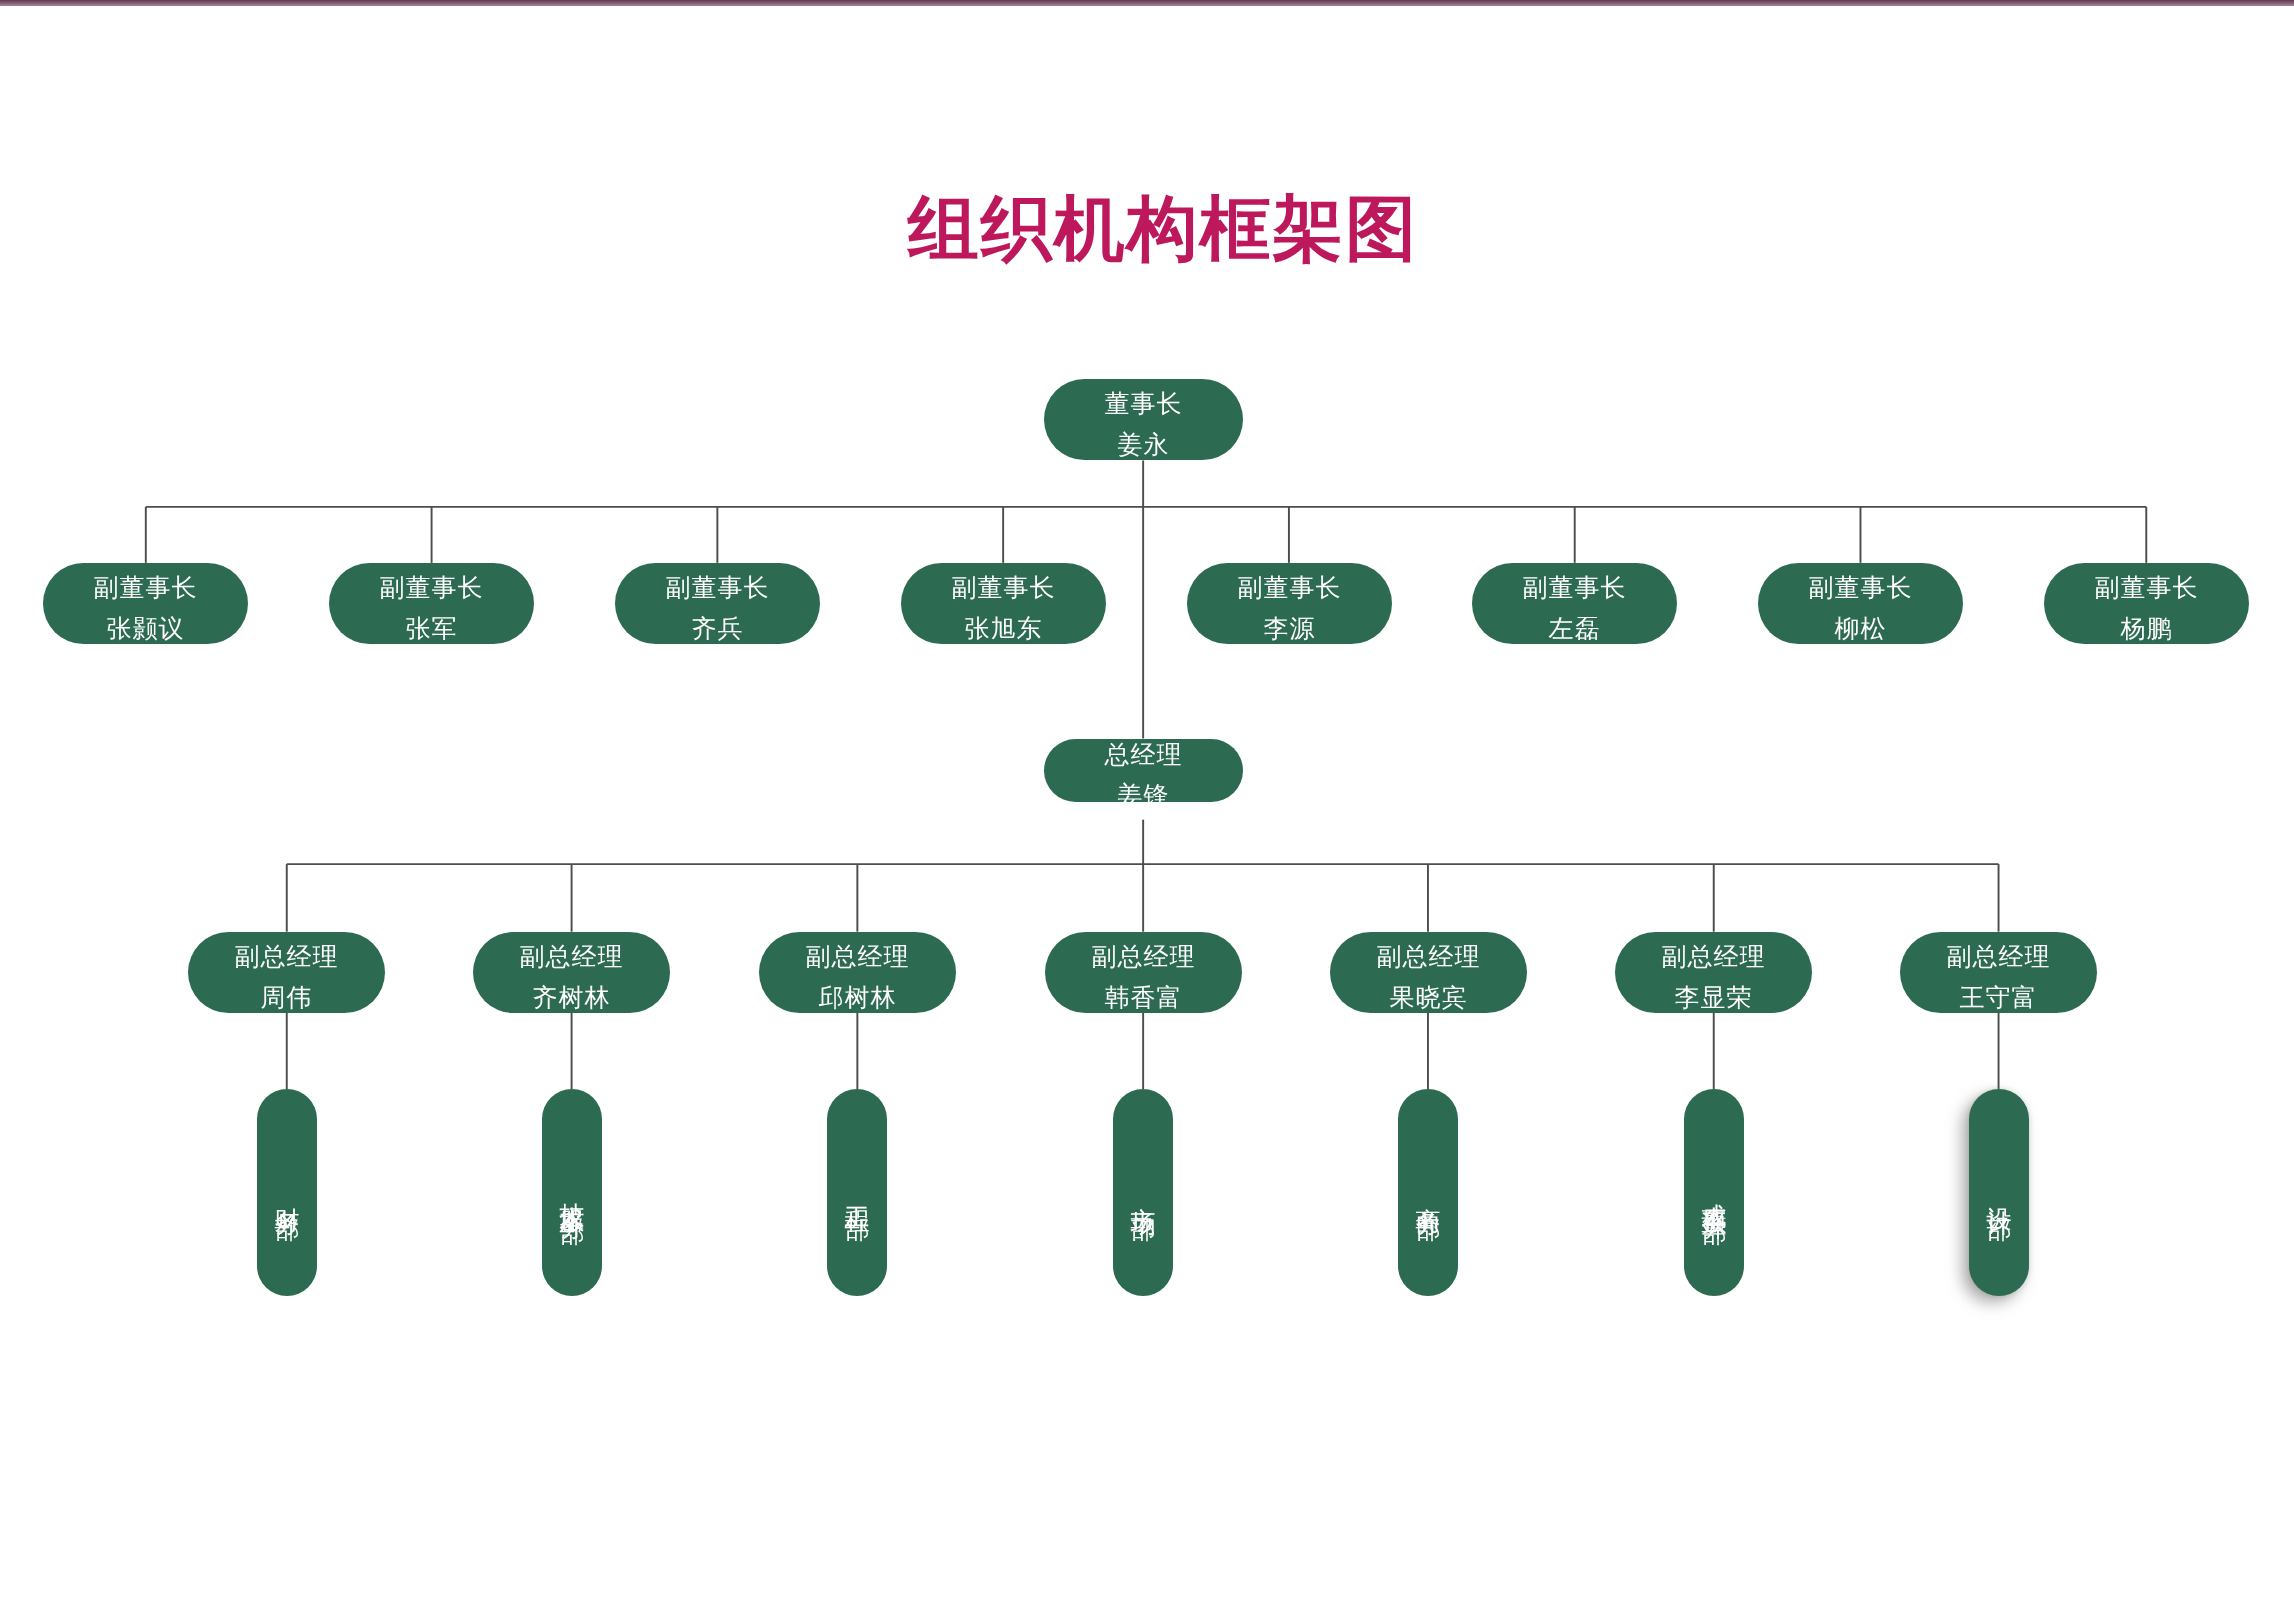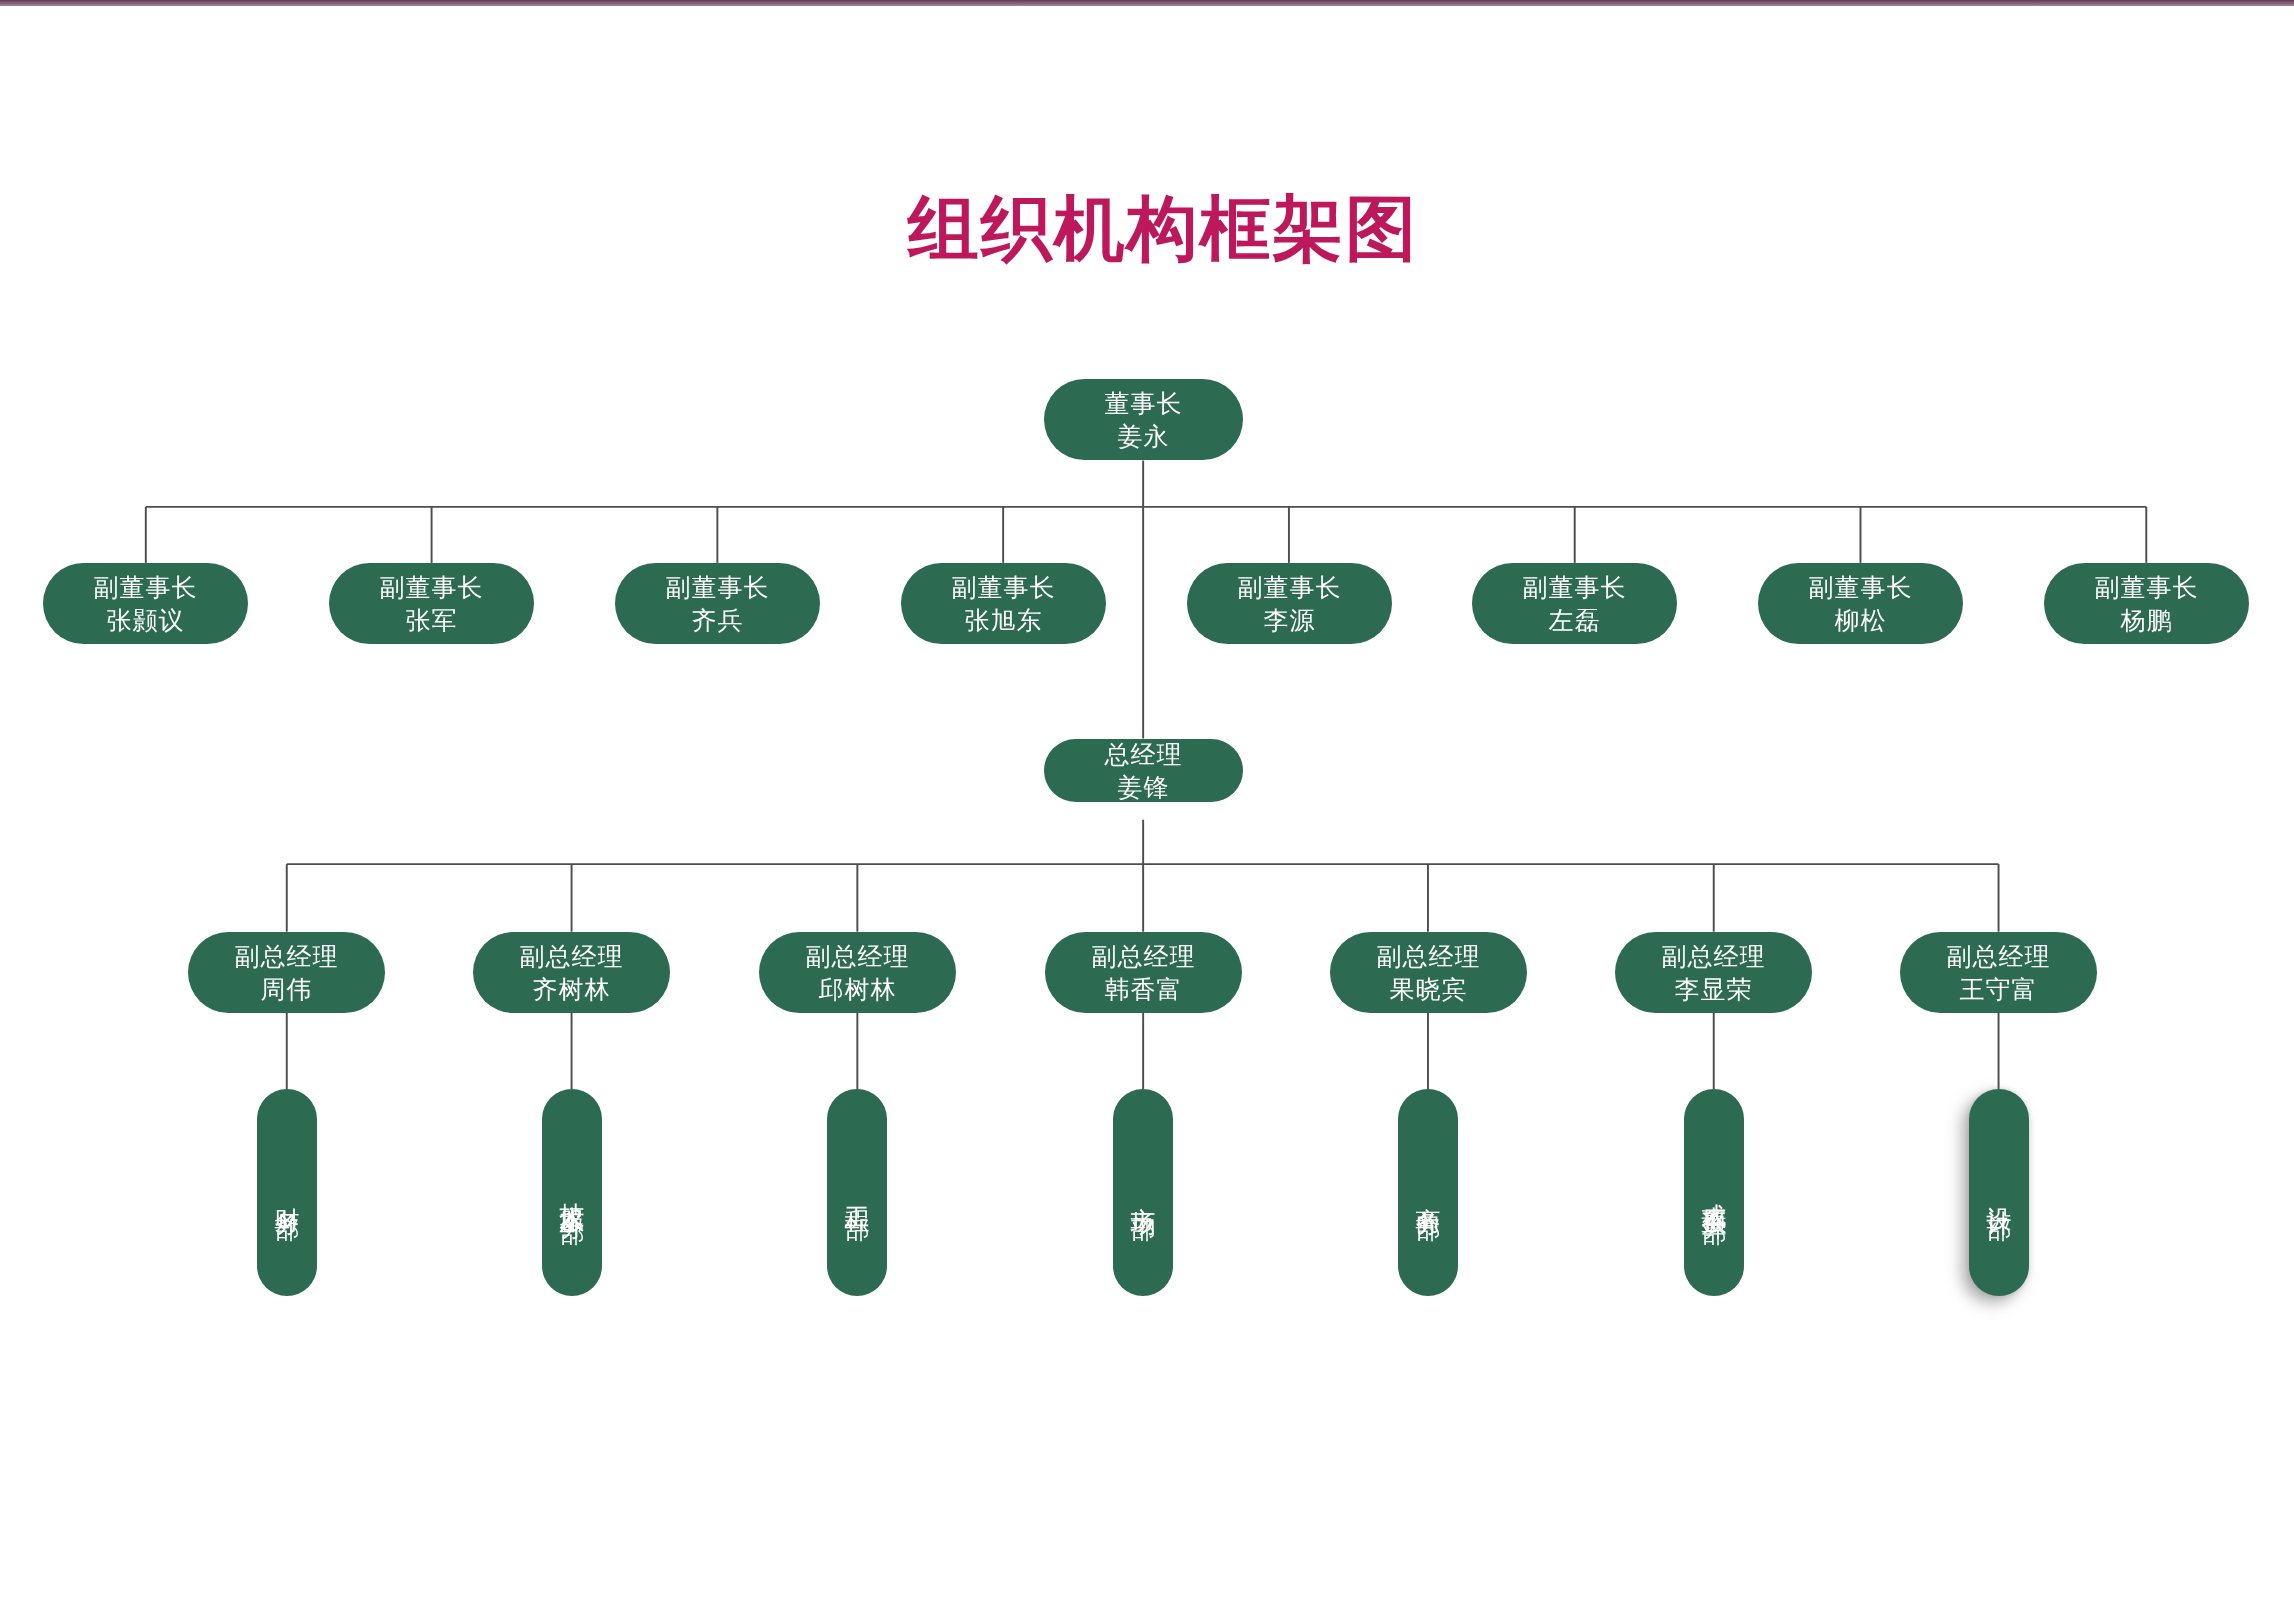--- a/index.html
+++ b/index.html
@@ -42,20 +42,21 @@
     justify-content: center;
     text-align: center;
     box-sizing: border-box;
   }
   .node.h { border-radius: 41px; }
   .node .role, .node .name {
     font-size: 25px;
     line-height: 33px;
     letter-spacing: 1px;
     white-space: nowrap;
+    margin-top: 8px;
   }
   .node.dept { border-radius: 30px; }
   .node.dept .dept-label {
     writing-mode: vertical-rl;
     text-orientation: upright;
     font-size: 25px;
     line-height: 1.15;
     letter-spacing: 3.9px;
   }
   .node.shadow {

